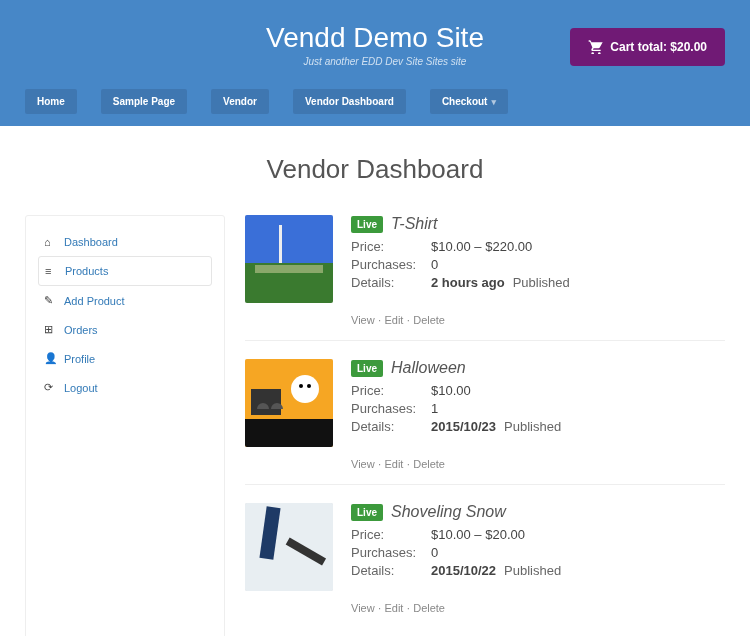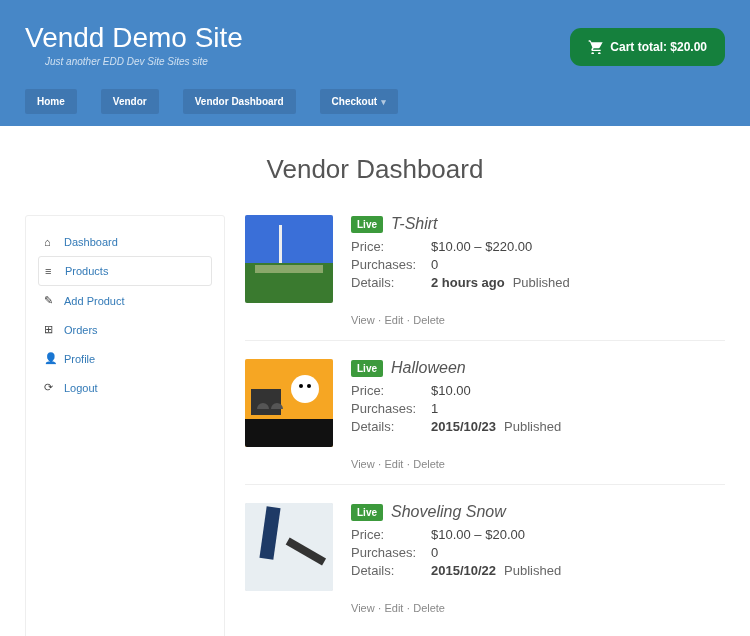--- a/index.html
+++ b/index.html
@@ -1,25 +1,25 @@
 <!DOCTYPE html>
 <html><head>
 <meta charset="utf-8">
 <style>
   * { box-sizing: border-box; margin: 0; padding: 0; }
   body { font-family: "Helvetica Neue", Helvetica, Arial, sans-serif; background: #fff; color: #333; font-size: 13px; }
 
-  .header-wrap { background: #4787c7; }
+  .header-wrap { background: #4787c7; text-align: center; }
   .header-inner { max-width: 700px; margin: 0 auto; padding: 22px 0 0 0; position: relative; }
   .site-title { font-size: 28px; font-weight: 300; color: #fff; }
   .tagline { font-size: 10px; color: #cfe0f1; font-style: italic; margin-top: 2px; margin-left: 20px; }
 
   .cart-btn {
     position: absolute; right: 0; top: 28px;
-    background: #15803d; color: #fff; padding: 12px 18px; border-radius: 11px;
+    background: #701a75; color: #fff; padding: 12px 18px; border-radius: 4px;
     font-size: 12px; font-weight: 600; cursor: pointer;
   }
   .cart-btn svg { vertical-align: -3px; margin-right: 6px; }
 
   .nav { max-width: 700px; margin: 22px auto 0; padding-bottom: 12px; display: flex; gap: 24px; }
   .nav-item { background: #3f77b1; color: #fff; padding: 7px 12px; font-size: 10px; font-weight: 700; border-radius: 2px; cursor: pointer; white-space: nowrap; }
   .nav-item .chev { margin-left: 4px; opacity: .6; font-size: 9px; }
 
   .page-title { text-align: center; font-size: 26px; font-weight: 300; color: #555; margin: 28px 0 30px; }
 
@@ -55,20 +55,21 @@
     <div class="site-title">Vendd Demo Site</div>
     <div class="tagline">Just another EDD Dev Site Sites site</div>
     <div class="cart-btn">
       <svg width="16" height="14" viewBox="0 0 24 20" fill="#fff">
           <path d="M7 18a2 2 0 1 0 0 4 2 2 0 0 0 0-4zm10 0a2 2 0 1 0 0 4 2 2 0 0 0 0-4zM1 0v2h2l3.6 8.6L5.2 13c-.1.3-.2.6-.2 1 0 1.1.9 2 2 2h12v-2H7.4l1-2h7.4c.8 0 1.4-.4 1.8-1.1L22 3H5.2L4.3 1C4 .4 3.5 0 2.8 0H1z"></path>
         </svg><span>Cart total: $20.00</span>
     </div>
   </div>
   <div class="nav">
     <div class="nav-item">Home</div>
+    <div class="nav-item">Sample Page</div>
     <div class="nav-item">Vendor</div>
     <div class="nav-item">Vendor Dashboard</div>
     <div class="nav-item"><span>Checkout</span><span class="chev">▾</span></div>
   </div>
 </div>
 
 <div class="page-title">Vendor Dashboard</div>
 
 <div class="content">
   <div class="sidebar">

